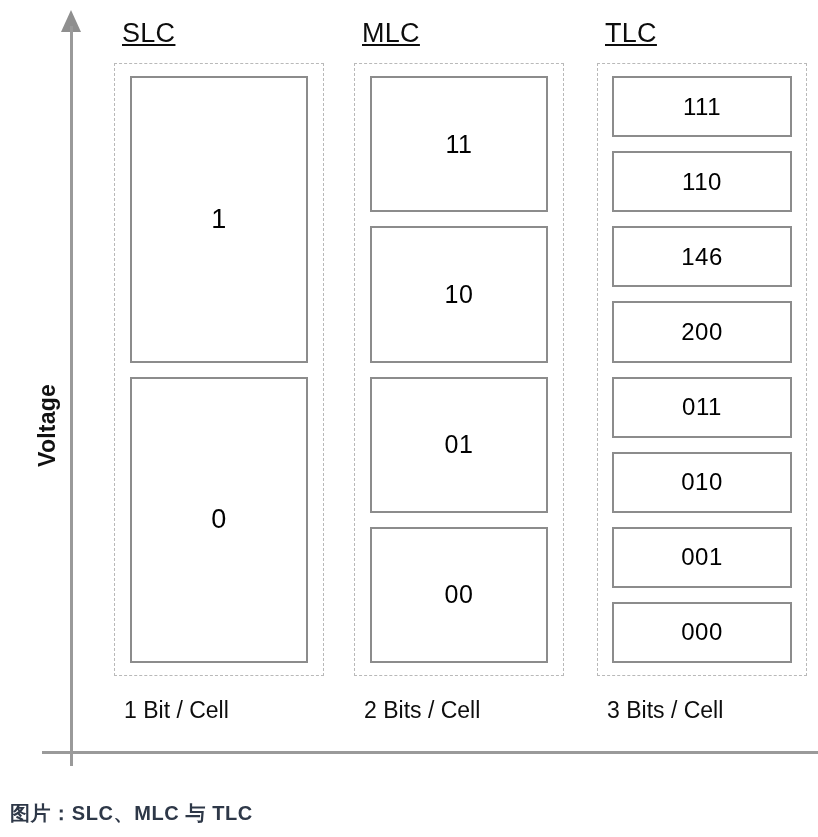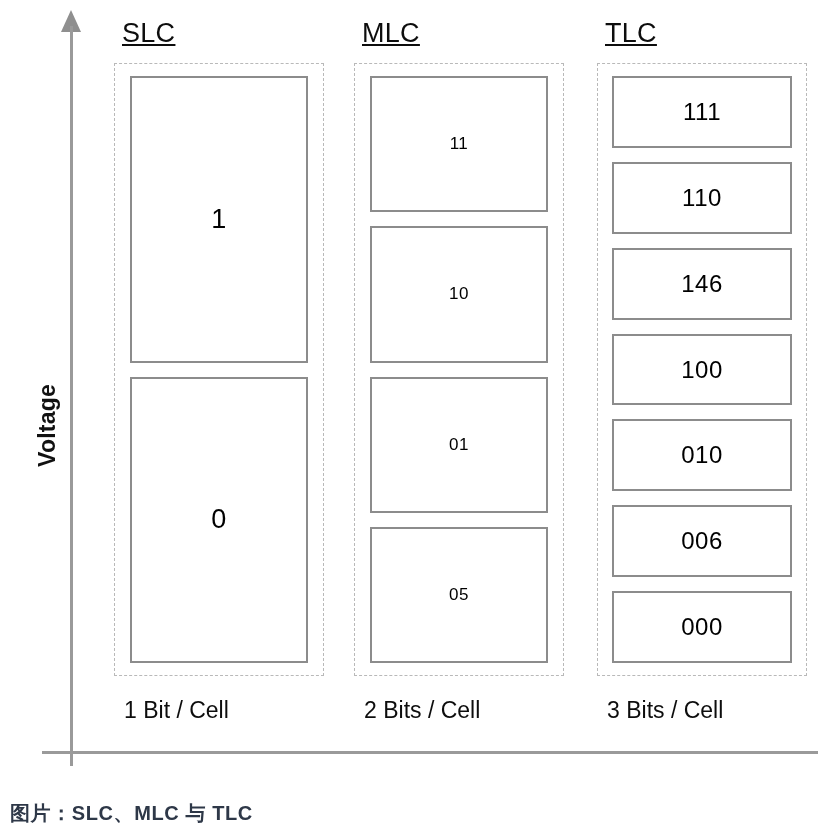--- a/index.html
+++ b/index.html
@@ -93,21 +93,21 @@
     justify-content: space-between;
   }
 
   .level-box {
     border: 2px solid #8c8c8c;
     background: #ffffff;
     box-sizing: border-box;
     display: flex;
     align-items: center;
     justify-content: center;
-    font-size: 17px;
+    font-size: 25px;
     color: #000000;
     letter-spacing: 0.5px;
     flex: 1 1 auto;
   }
   .level-box + .level-box { margin-top: 14px; }
 
   
   #column-slc .level-box { font-size: 27px; }
   
   #column-tlc .level-group { padding: 12px 14px; }
@@ -152,32 +152,33 @@
   </div>
   <div class="column-footer">1 Bit / Cell</div>
 </div>
 
 <div class="column" id="column-mlc">
   <div class="column-title">MLC</div>
   <div class="level-group">
     <div class="level-box">11</div>
     <div class="level-box">10</div>
     <div class="level-box">01</div>
-    <div class="level-box">05</div>
+    <div class="level-box">00</div>
   </div>
   <div class="column-footer">2 Bits / Cell</div>
 </div>
 
 <div class="column" id="column-tlc">
   <div class="column-title">TLC</div>
   <div class="level-group">
     <div class="level-box">111</div>
     <div class="level-box">110</div>
     <div class="level-box">146</div>
-    <div class="level-box">100</div>
+    <div class="level-box">200</div>
+    <div class="level-box">011</div>
     <div class="level-box">010</div>
-    <div class="level-box">006</div>
+    <div class="level-box">001</div>
     <div class="level-box">000</div>
   </div>
   <div class="column-footer">3 Bits / Cell</div>
 </div>
 
 <div id="figure-caption">图片：SLC、MLC 与 TLC</div>
 
 </body></html>

